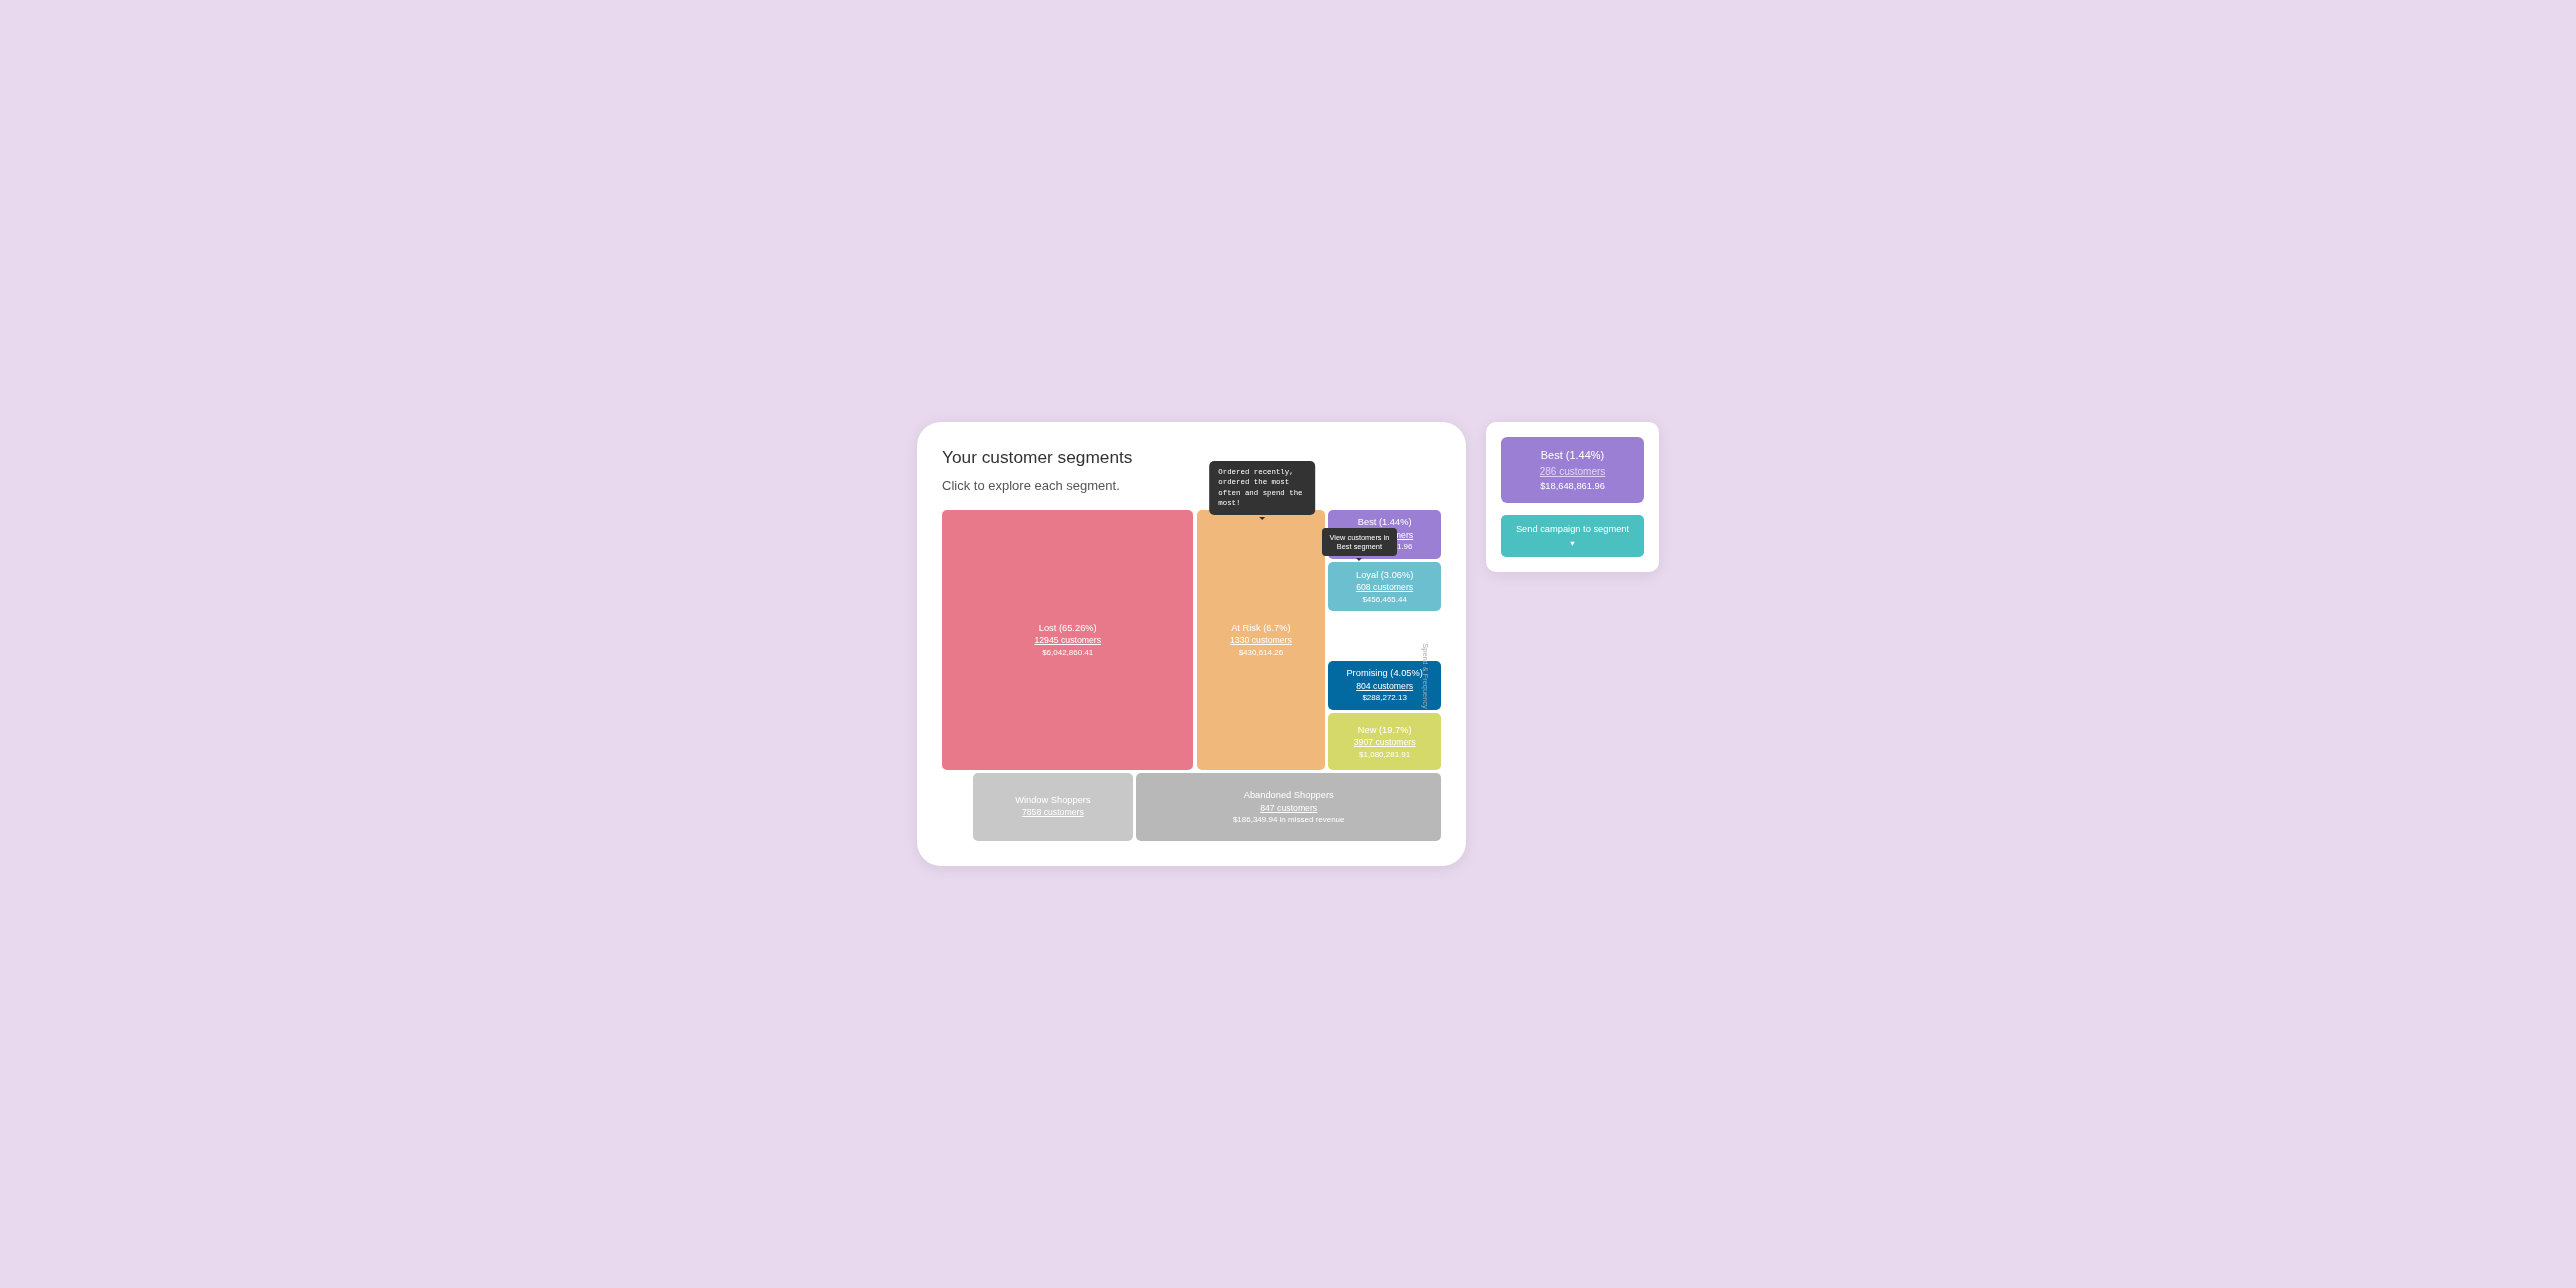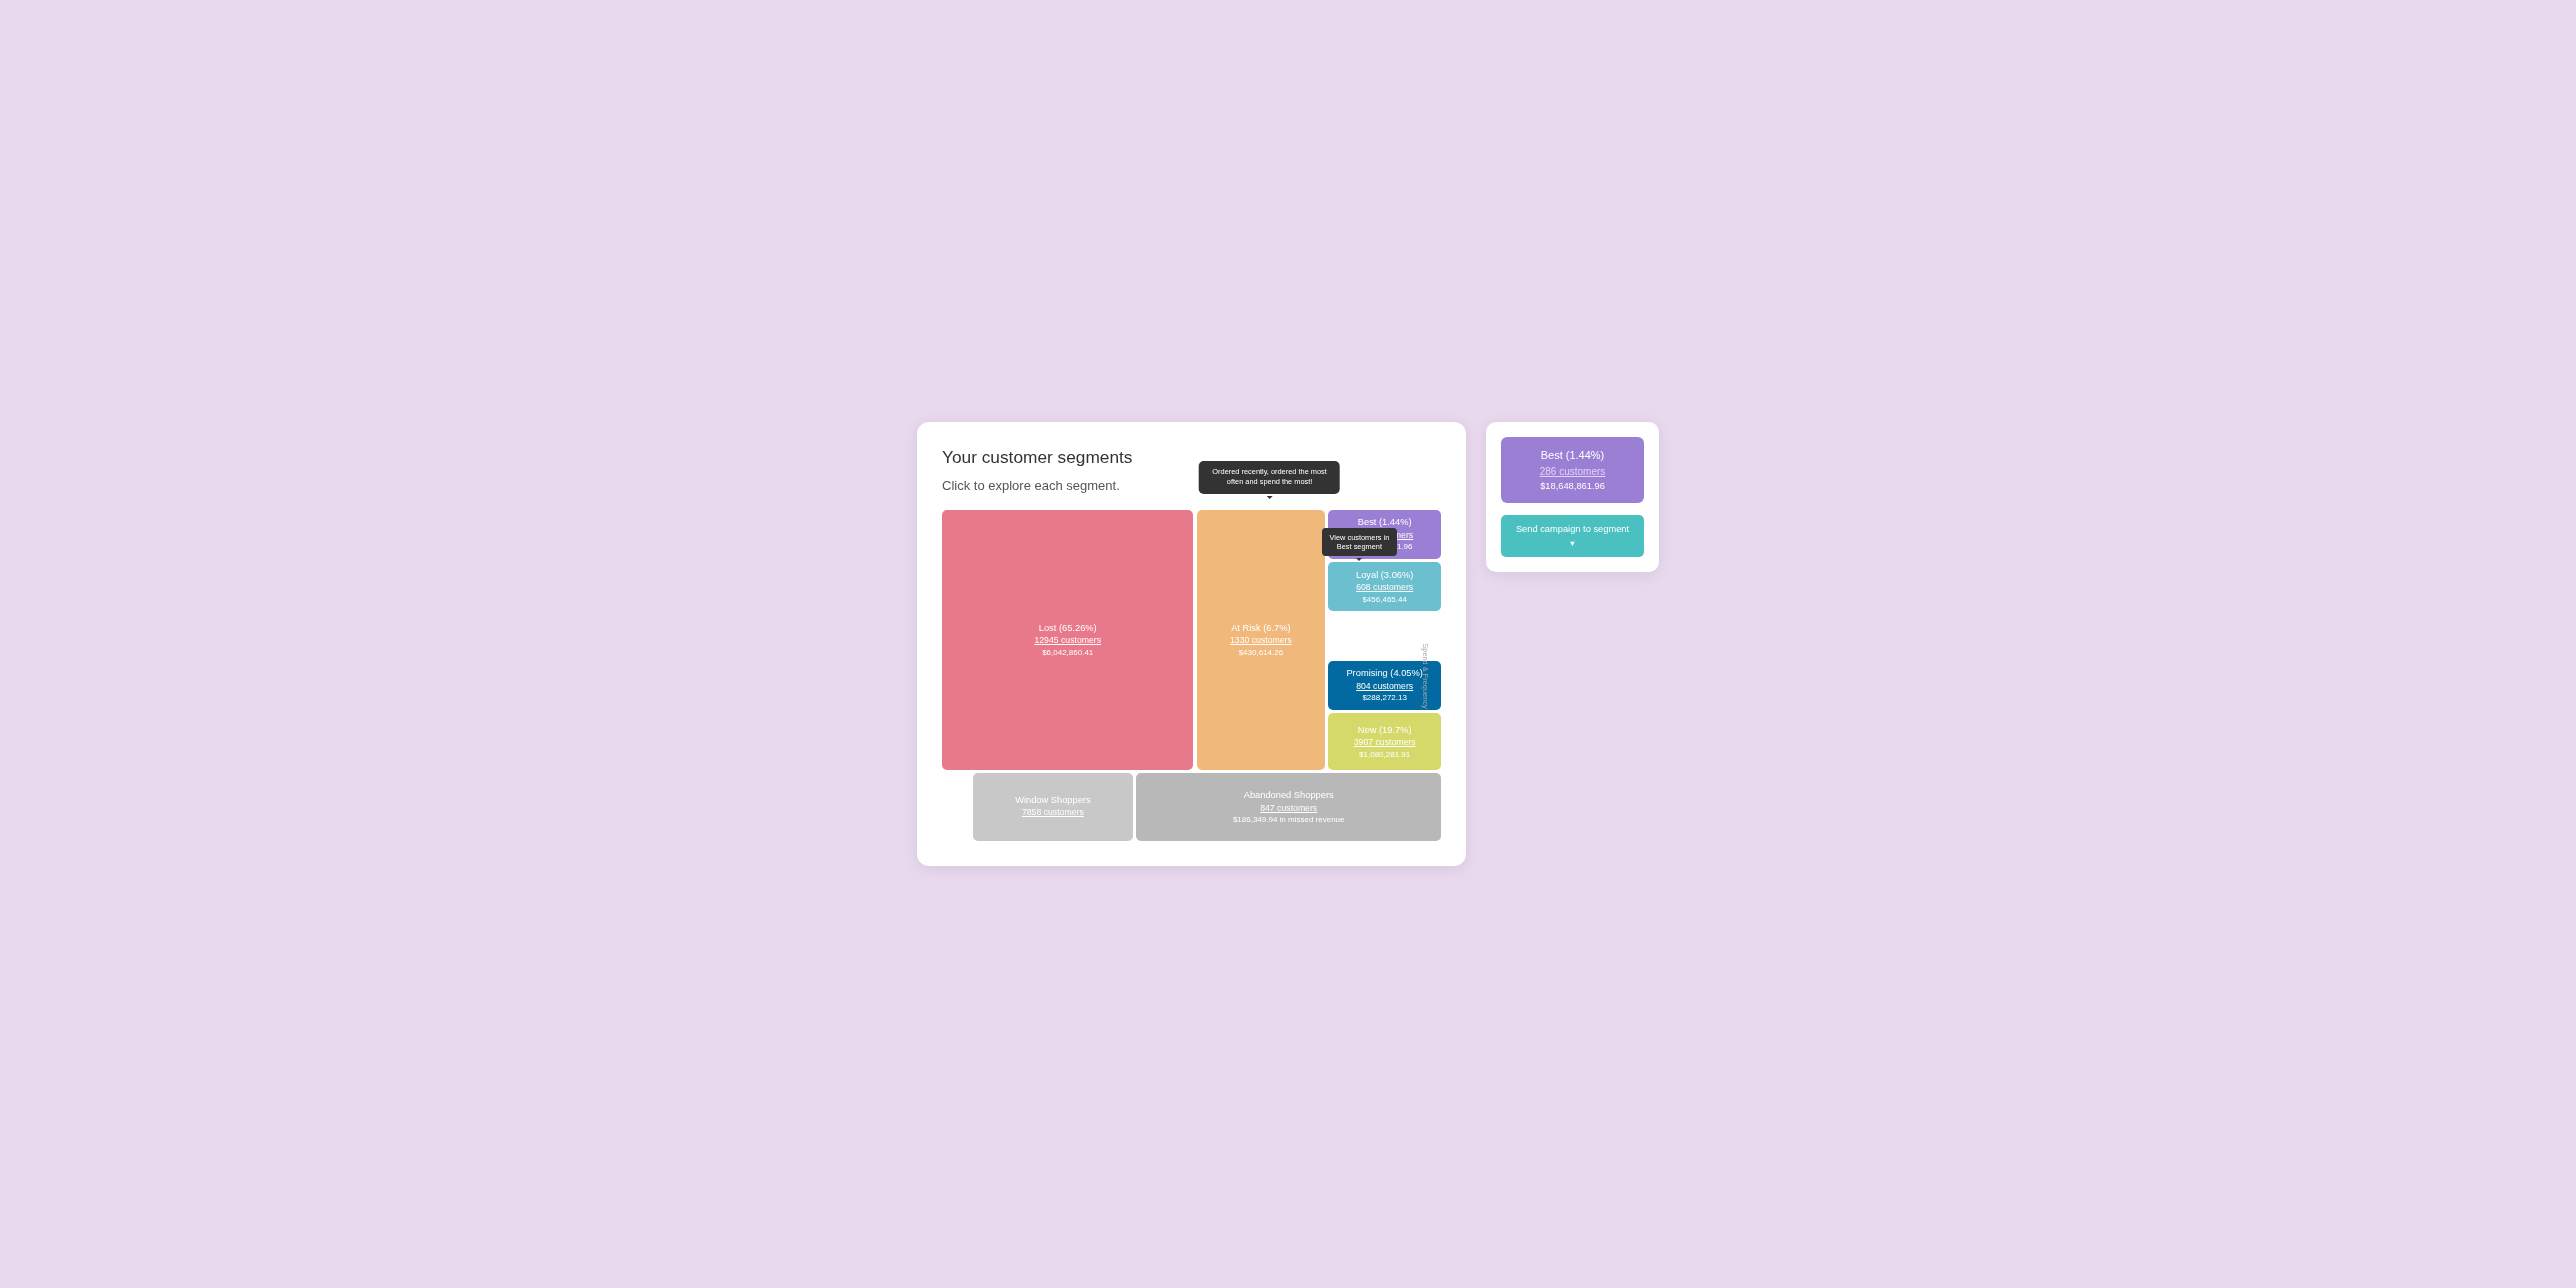--- a/index.html
+++ b/index.html
@@ -17,21 +17,21 @@
       display: flex;
       gap: 20px;
       align-items: flex-start;
       width: 100%;
       max-width: 742px;
     }
 
     
     .main-card {
       background: #fff;
-      border-radius: 12px;
+      border-radius: 24px;
       padding: 25px 25px 25px 25px;
       flex: 1;
       box-shadow: 0 2.5px 15px rgba(0,0,0,0.08);
       position: relative;
     }
 
     .page-title {
       font-size: 17.3px;
       font-weight: 400;
       color: #333;
@@ -128,24 +128,25 @@
     .tooltip-ordered {
       position: absolute;
       top: -49px;
       left: 60%;
       transform: translateX(-30%);
       background: #333;
       color: #fff;
       font-size: 7.4px;
       padding: 6.2px 8.7px;
       border-radius: 5px;
-      text-align: center;
-      width: 141px;
+      text-align: left;
+      width: 106px;
       z-index: 10;
       line-height: 1.4;
+      font-family: Liberation Mono, monospace;
     }
     .tooltip-ordered::after {
       content: '';
       position: absolute;
       bottom: -5px;
       left: 50%;
       transform: translateX(-50%);
       border: 3.1px solid transparent;
       border-top-color: #333;
       border-bottom: none;

